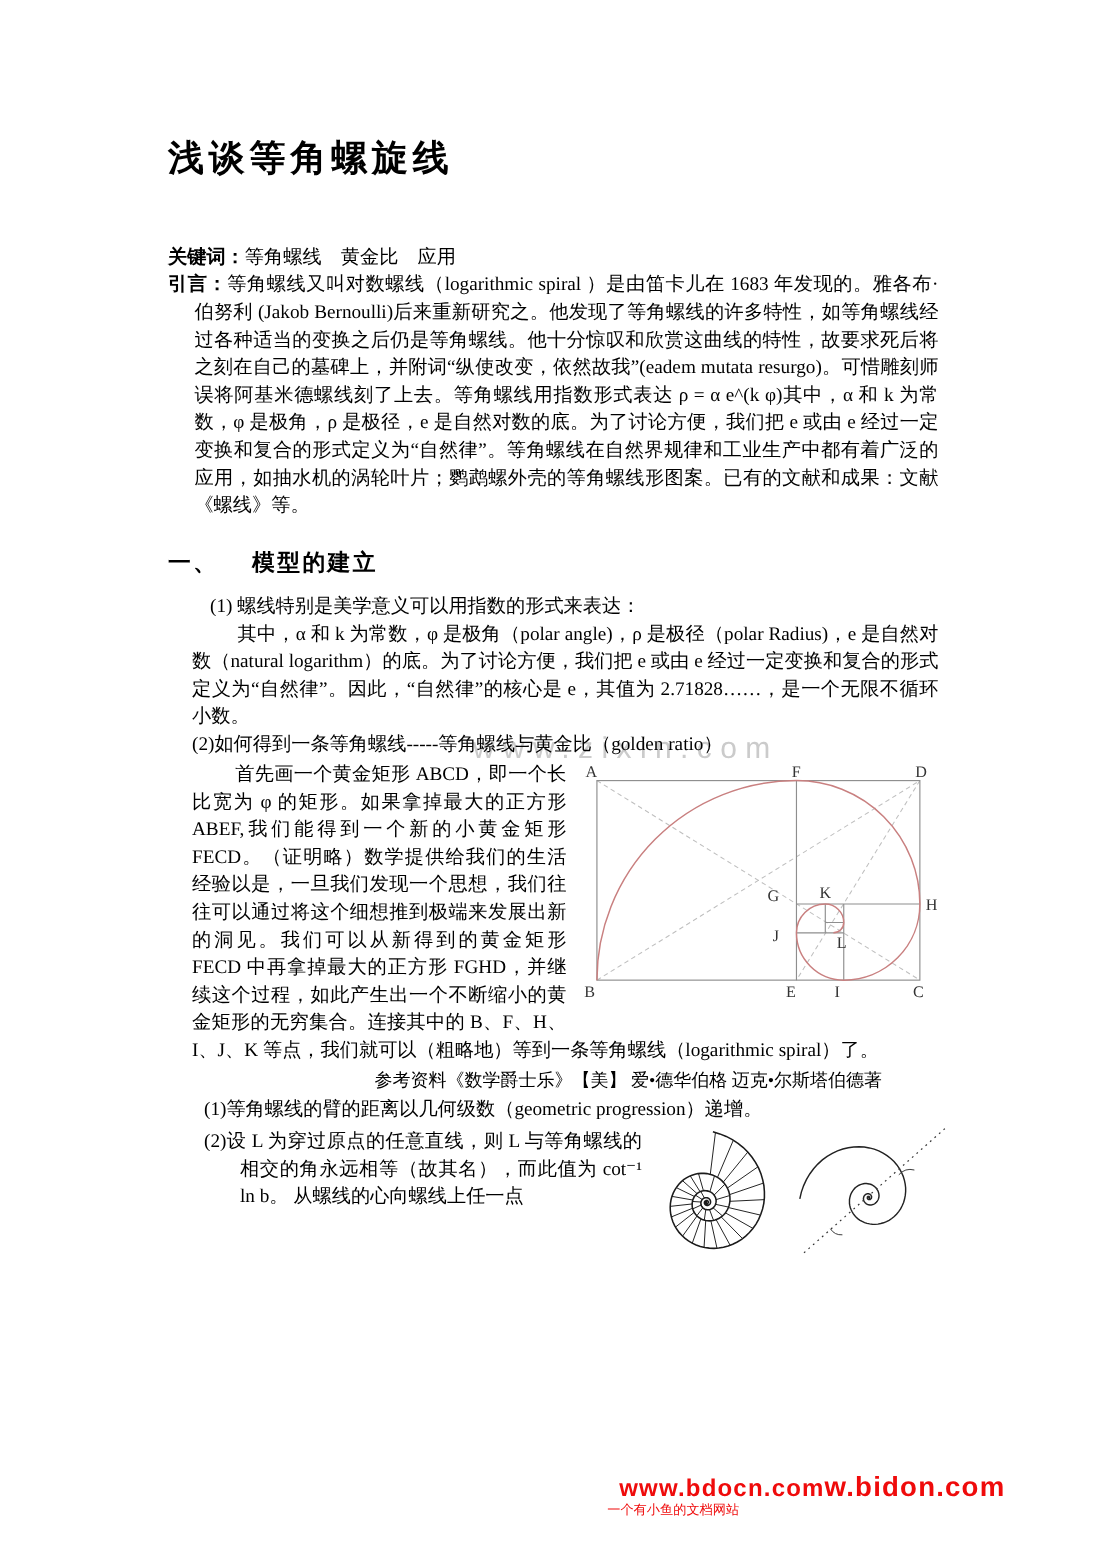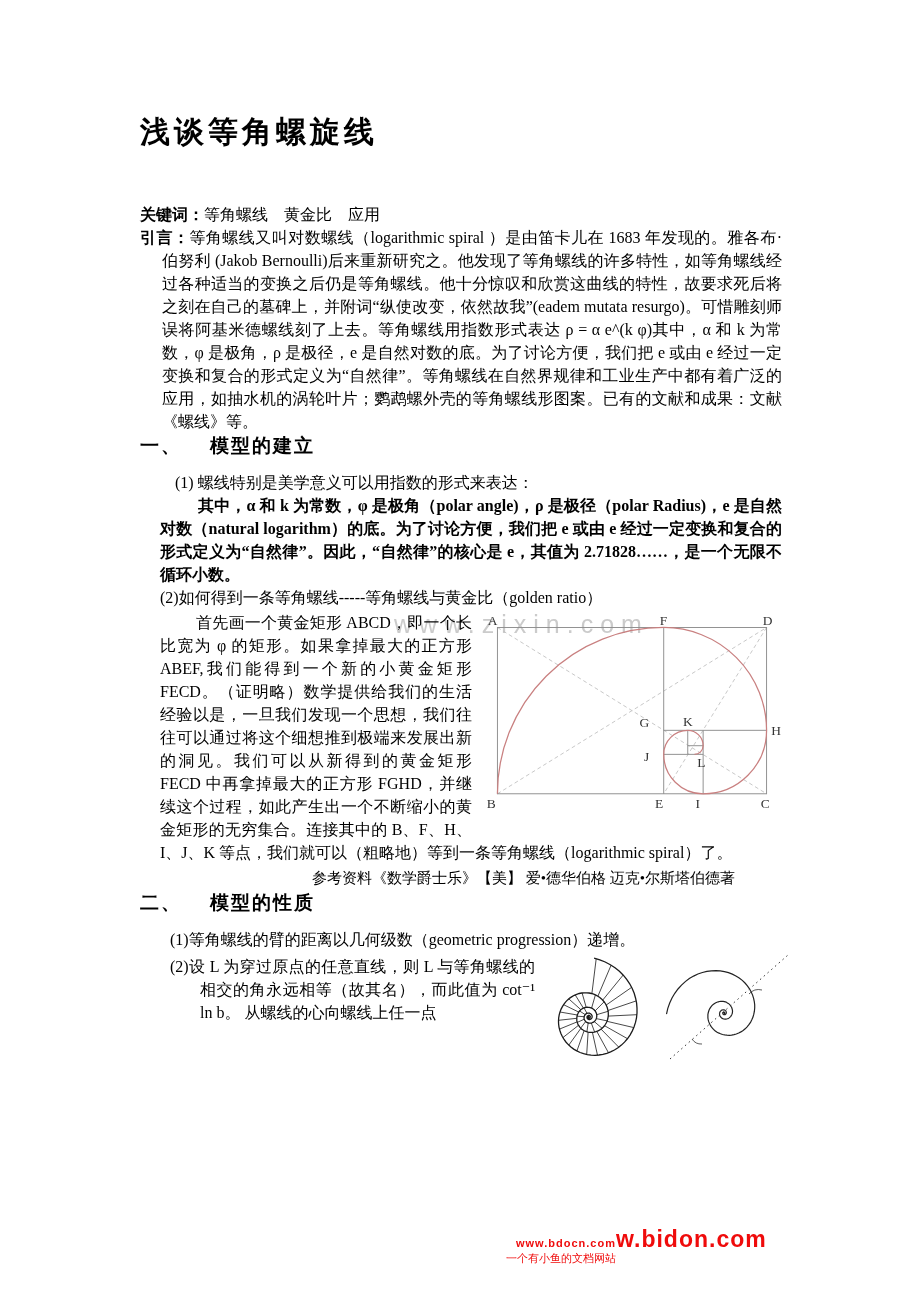--- a/index.html
+++ b/index.html
@@ -3,42 +3,42 @@
 <meta charset="utf-8">
 <style>
   html,body { margin:0; padding:0; background:#ffffff; }
   .page { width:920px; height:1302px; background:#ffffff; position:relative; overflow:hidden;
           font-family:"Liberation Serif","DejaVu Serif",serif; color:#000; }
   .content { position:absolute; left:140px; top:112px; width:642px; z-index:1; }
   .title { font-size:30px; letter-spacing:4px; font-weight:bold; margin:0 0 50px 0; }
   p { margin:0; font-size:16px; line-height:23px; }
   .meta p { text-align:justify; padding-left:22px; text-indent:-22px; }
   .meta b { font-weight:bold; }
-  h2.sec { font-size:19px; margin:0 0 12px 0; font-weight:bold; letter-spacing:2px; }
+  h2.sec { font-size:19px; margin:23px 0 12px 0; font-weight:bold; letter-spacing:2px; }
   h2.sec .num { margin-right:28px; }
   .ind20 { padding-left:20px; }
   .ind30 { padding-left:30px; }
   .ind35 { padding-left:35px; }
   .formula { padding-left:58px; font-size:15px; letter-spacing:1px; margin:2px 0; }
-  .para1 { padding-left:20px; text-indent:38px; text-align:justify;font-weight:bold; }
+  .para1 { padding-left:20px; text-indent:38px; text-align:justify; }
   .figwrap { padding-left:20px; margin-top:2px; }
   .figwrap::after { content:""; display:block; clear:both; }
   figure { margin:0; }
   figure.golden { float:right; width:300px; margin:4px 0 2px 10px; }
   .para2 { text-indent:36px; text-align:justify; }
   .reference { padding-left:172px; font-size:15px; margin-top:3px; }
   .s2row { position:relative; margin-top:4px; height:175px; }
   .s2item2 { width:335px; padding-left:60px; text-indent:-30px; text-align:justify; }
   figure.nautilus { position:absolute; left:388px; top:-14px; }
   figure.spiral2 { position:absolute; left:512px; top:-8px; }
   .watermark-center { position:absolute; left:394px; top:610px; font-size:25px; letter-spacing:7px;
                       color:#cbcbcb; z-index:0; font-family:"Liberation Sans","DejaVu Sans",sans-serif; }
   .red-wm { position:absolute; left:516px; top:1226px; z-index:2; font-weight:bold; white-space:nowrap;
             font-family:"Liberation Sans","DejaVu Sans",sans-serif; }
-  .red-wm .sm { font-size:11px; letter-spacing:1px; }
+  .red-wm .sm { font-size:20px; letter-spacing:1px; }
   .red-wm .lg { font-size:23px; letter-spacing:1px; }
   .red-slogan { position:absolute; left:506px; top:1251px; z-index:2; font-size:11px;
                 font-family:"Liberation Sans","DejaVu Sans",sans-serif; }
   svg text { font-family:"Liberation Serif","DejaVu Serif",serif; font-size:14px; fill:#333; }
 </style>
 </head>
 <body>
 
 <div class="page">
 
@@ -91,21 +91,20 @@
             <text x="222" y="201">I</text>
             <text x="290" y="201">C</text>
           </g>
         </svg>
       </figure>
       <p class="para2">首先画一个黄金矩形 ABCD，即一个长比宽为 φ 的矩形。如果拿掉最大的正方形 ABEF,我们能得到一个新的小黄金矩形 FECD。（证明略）数学提供给我们的生活经验以是，一旦我们发现一个思想，我们往往可以通过将这个细想推到极端来发展出新的洞见。我们可以从新得到的黄金矩形 FECD 中再拿掉最大的正方形 FGHD，并继续这个过程，如此产生出一个不断缩小的黄金矩形的无穷集合。连接其中的 B、F、H、I、J、K 等点，我们就可以（粗略地）等到一条等角螺线（logarithmic spiral）了。</p>
     </div>
 
     <p class="reference">参考资料《数学爵士乐》【美】 爱•德华伯格 迈克•尔斯塔伯德著</p>
 
-    <h2 class="sec"><span class="num">二、</span><span>模型的性质</span></h2>
 
     <p class="ind30">(1)等角螺线的臂的距离以几何级数（geometric progression）递增。</p>
 
     <div class="s2row">
       <p class="s2item2">(2)设 L 为穿过原点的任意直线，则 L 与等角螺线的相交的角永远相等（故其名），而此值为 cot⁻¹ ln b。 从螺线的心向螺线上任一点</p>
 
       <figure class="nautilus">
         <svg viewBox="0 0 122 145" width="122" height="145">
           <path id="nautilus-curve" fill="none" stroke="#1b1b1b" stroke-width="1.3" d="M61.2 75.4 L61.2 75.4 L61.1 75.4 L61.0 75.4 L61.0 75.4 L60.9 75.4 L60.9 75.4 L60.8 75.4 L60.7 75.4 L60.7 75.4 L60.6 75.4 L60.5 75.5 L60.5 75.5 L60.4 75.6 L60.4 75.6 L60.3 75.7 L60.3 75.7 L60.3 75.8 L60.2 75.9 L60.2 76.0 L60.2 76.0 L60.2 76.1 L60.2 76.2 L60.2 76.3 L60.2 76.4 L60.3 76.5 L60.3 76.5 L60.4 76.6 L60.4 76.7 L60.5 76.7 L60.5 76.8 L60.6 76.9 L60.7 76.9 L60.8 76.9 L60.9 77.0 L61.0 77.0 L61.1 77.0 L61.2 77.0 L61.3 77.0 L61.4 77.0 L61.5 76.9 L61.6 76.9 L61.7 76.8 L61.8 76.8 L61.9 76.7 L62.0 76.6 L62.0 76.5 L62.1 76.4 L62.1 76.3 L62.2 76.2 L62.2 76.1 L62.2 76.0 L62.3 75.9 L62.3 75.7 L62.2 75.6 L62.2 75.5 L62.2 75.3 L62.1 75.2 L62.0 75.1 L62.0 75.0 L61.9 74.9 L61.8 74.8 L61.6 74.7 L61.5 74.6 L61.4 74.5 L61.2 74.5 L61.1 74.5 L60.9 74.4 L60.8 74.4 L60.6 74.4 L60.4 74.5 L60.3 74.5 L60.1 74.6 L60.0 74.6 L59.8 74.7 L59.7 74.8 L59.5 75.0 L59.4 75.1 L59.3 75.2 L59.2 75.4 L59.1 75.6 L59.1 75.8 L59.0 76.0 L59.0 76.1 L59.0 76.4 L59.0 76.6 L59.1 76.8 L59.1 77.0 L59.2 77.2 L59.3 77.4 L59.4 77.5 L59.6 77.7 L59.7 77.9 L59.9 78.0 L60.1 78.1 L60.3 78.3 L60.5 78.3 L60.8 78.4 L61.0 78.5 L61.3 78.5 L61.5 78.5 L61.8 78.5 L62.0 78.4 L62.3 78.3 L62.5 78.2 L62.8 78.1 L63.0 77.9 L63.2 77.7 L63.4 77.5 L63.6 77.3 L63.7 77.1 L63.9 76.8 L64.0 76.5 L64.1 76.2 L64.1 75.9 L64.1 75.6 L64.1 75.3 L64.1 74.9 L64.0 74.6 L63.9 74.3 L63.7 74.0 L63.6 73.7 L63.3 73.4 L63.1 73.2 L62.8 72.9 L62.5 72.7 L62.2 72.5 L61.9 72.4 L61.5 72.2 L61.1 72.1 L60.8 72.1 L60.4 72.1 L60.0 72.1 L59.5 72.2 L59.1 72.3 L58.8 72.4 L58.4 72.6 L58.0 72.9 L57.7 73.1 L57.3 73.4 L57.0 73.8 L56.8 74.2 L56.6 74.6 L56.4 75.0 L56.2 75.5 L56.1 76.0 L56.1 76.5 L56.1 77.0 L56.1 77.5 L56.2 78.0 L56.4 78.5 L56.6 79.0 L56.8 79.4 L57.2 79.9 L57.5 80.3 L57.9 80.7 L58.4 81.1 L58.9 81.4 L59.4 81.7 L59.9 81.9 L60.5 82.0 L61.1 82.1 L61.8 82.2 L62.4 82.2 L63.0 82.1 L63.7 81.9 L64.3 81.7 L64.9 81.4 L65.5 81.1 L66.0 80.7 L66.6 80.2 L67.1 79.7 L67.5 79.1 L67.9 78.5 L68.2 77.8 L68.4 77.1 L68.6 76.4 L68.7 75.6 L68.8 74.8 L68.7 74.0 L68.6 73.2 L68.4 72.4 L68.1 71.6 L67.7 70.9 L67.3 70.2 L66.7 69.5 L66.1 68.8 L65.5 68.2 L64.7 67.7 L63.9 67.2 L63.0 66.9 L62.1 66.6 L61.2 66.4 L60.2 66.3 L59.2 66.2 L58.2 66.3 L57.2 66.5 L56.2 66.8 L55.2 67.2 L54.3 67.7 L53.4 68.3 L52.5 69.0 L51.8 69.8 L51.0 70.7 L50.4 71.6 L49.9 72.7 L49.4 73.8 L49.1 74.9 L48.9 76.1 L48.8 77.3 L48.8 78.6 L48.9 79.9 L49.2 81.1 L49.6 82.4 L50.1 83.6 L50.8 84.7 L51.6 85.9 L52.5 86.9 L53.5 87.9 L54.7 88.8 L55.9 89.5 L57.2 90.2 L58.6 90.7 L60.1 91.1 L61.6 91.3 L63.1 91.4 L64.7 91.3 L66.3 91.1 L67.9 90.7 L69.4 90.1 L71.0 89.4 L72.4 88.5 L73.8 87.5 L75.1 86.3 L76.3 85.0 L77.3 83.5 L78.2 82.0 L79.0 80.3 L79.6 78.5 L80.0 76.6 L80.3 74.7 L80.3 72.7 L80.2 70.7 L79.8 68.8 L79.3 66.8 L78.5 64.8 L77.6 63.0 L76.4 61.2 L75.0 59.5 L73.5 57.9 L71.8 56.4 L69.9 55.2 L67.9 54.1 L65.7 53.2 L63.4 52.5 L61.1 52.0 L58.7 51.8 L56.2 51.8 L53.7 52.0 L51.2 52.5 L48.7 53.3 L46.3 54.3 L44.0 55.6 L41.7 57.1 L39.6 58.9 L37.7 60.9 L36.0 63.1 L34.4 65.6 L33.1 68.1 L32.0 70.9 L31.2 73.8 L30.7 76.8 L30.5 79.9 L30.6 83.0 L31.0 86.1 L31.8 89.2 L32.8 92.3 L34.2 95.3 L35.9 98.2 L37.9 101.0 L40.3 103.6 L42.9 105.9 L45.7 108.1 L48.8 109.9 L52.1 111.5 L55.6 112.7 L59.3 113.6 L63.1 114.1 L67.0 114.3 L70.9 114.0 L74.9 113.4 L78.8 112.3 L82.6 110.9 L86.4 109.0 L90.0 106.8 L93.4 104.1 L96.5 101.1 L99.4 97.8 L102.0 94.1 L104.2 90.1 L106.0 85.9 L107.5 81.4 L108.5 76.8 L109.0 72.0 L109.0 67.1 L108.6 62.1 L107.6 57.2 L106.2 52.3 L104.2 47.5 L101.7 42.8 L98.7 38.4 L95.3 34.2 L91.4 30.3 L87.0 26.8 L82.3 23.7 L77.2 21.0 L71.8 18.9 L66.1 17.2"></path>
           <path id="nautilus-septa" fill="none" stroke="#1b1b1b" stroke-width="0.8" d="M54.1 52.0L58.2 66.3M47.2 53.9L55.4 67.1M40.8 57.9L52.9 68.7M35.6 63.7L50.8 71.1M32.0 71.0L49.3 74.0M30.5 79.3L48.8 77.3M31.5 88.1L49.1 80.9M34.9 96.6L50.5 84.3M40.8 104.1L52.9 87.3M48.9 110.0L56.1 89.7M58.7 113.5L60.1 91.1M69.5 114.2L64.4 91.3M80.5 111.8L68.8 90.4M90.8 106.2L73.0 88.1M99.5 97.7L76.5 84.7M105.8 86.6L79.0 80.3M108.8 73.7L80.2 75.1M108.2 59.9L80.0 69.5M103.7 46.3L78.1 64.1M95.2 34.0L74.7 59.1M83.1 24.2L69.9 55.2M68.2 17.8L63.9 52.6M56.0 66.9L59.0 72.3M51.6 70.0L57.2 73.6M49.0 75.2L56.2 75.7M49.3 81.4L56.3 78.2M52.7 87.1L57.7 80.5M58.9 90.8L60.2 81.9M66.6 91.0L63.3 82.0M74.1 87.3L66.2 80.5M79.1 79.9L68.3 77.6M80.1 70.3L68.7 73.7M76.1 60.8L67.1 69.9M67.4 53.9L63.6 67.1"></path>

